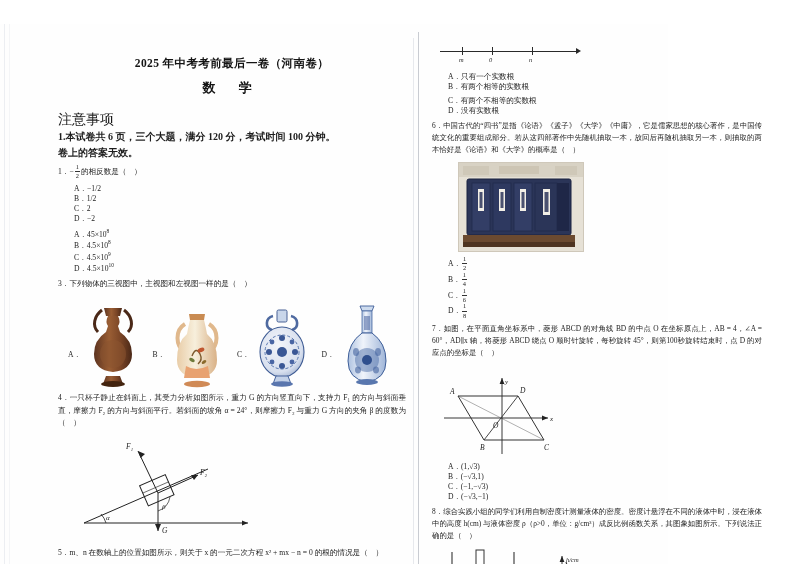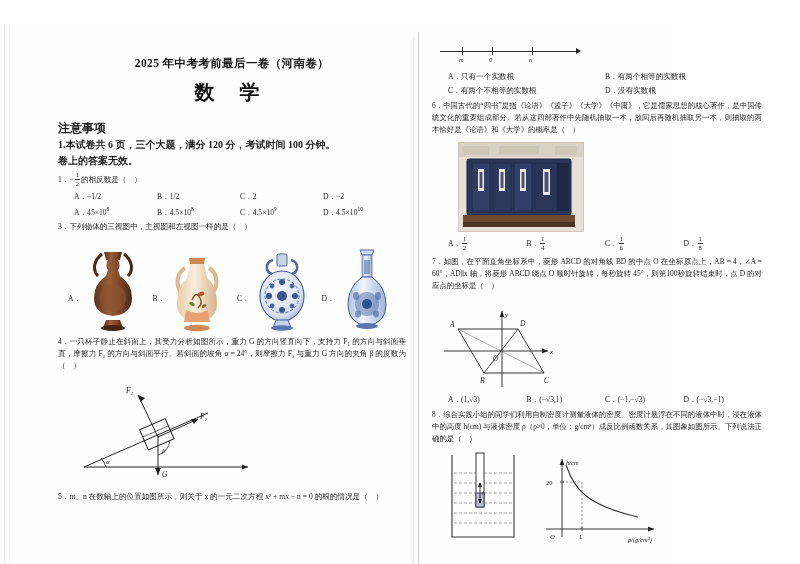--- a/index.html
+++ b/index.html
@@ -59,30 +59,30 @@
   .doc-title {
     text-align: center;
     font-size: 11.5px;
     font-weight: bold;
     letter-spacing: .4px;
     margin-top: 18px;
     color: #141414;
   }
   .subject {
     text-align: center;
-    font-size: 20px;
+    font-size: 13px;
     font-weight: bold;
     letter-spacing: 10px;
     margin-top: 8px;
     color: #121212;
   }
 
   .notice-head {
-    font-size: 12px;
-    font-weight: bold;
+    font-size: 14px;
+    font-weight: normal;
     margin-top: 14px;
     color: #1a1a1a;
   }
   .notice-line {
     font-size: 10px;
     font-weight: bold;
     line-height: 1.55;
     color: #1d1d1d;
   }
 
@@ -102,20 +102,21 @@
     text-align: justify;
   }
   .q-r { font-size: 7.4px; }
 
   .opts {
     display: flex;
     font-size: 7.6px;
     color: #232323;
     margin-top: 4px;
     padding-left: 16px;
+    flex-direction: column;
   }
   .opts > div { width: 25%; }
   .opts.wide2 > div { width: 50%; }
 
   .frac {
     display: inline-block;
     vertical-align: middle;
     text-align: center;
     line-height: 1;
     font-size: 6.4px;

